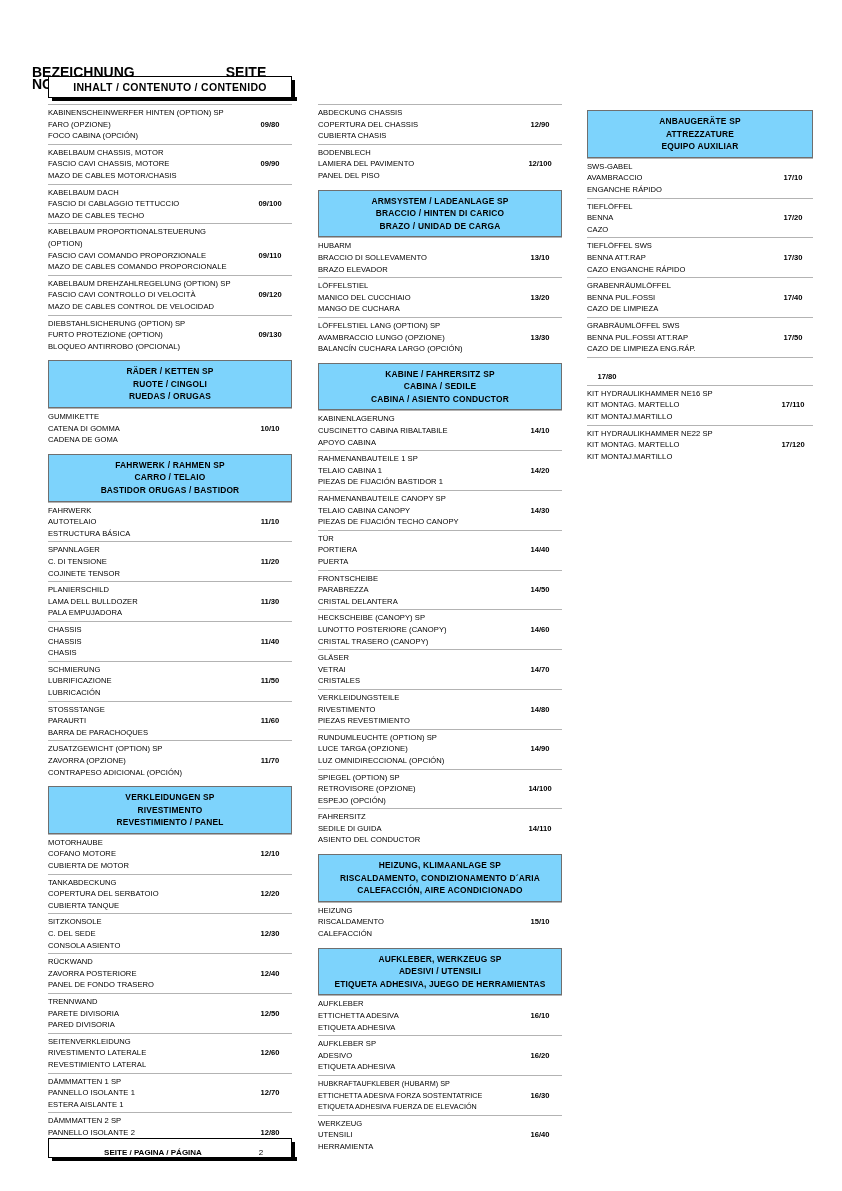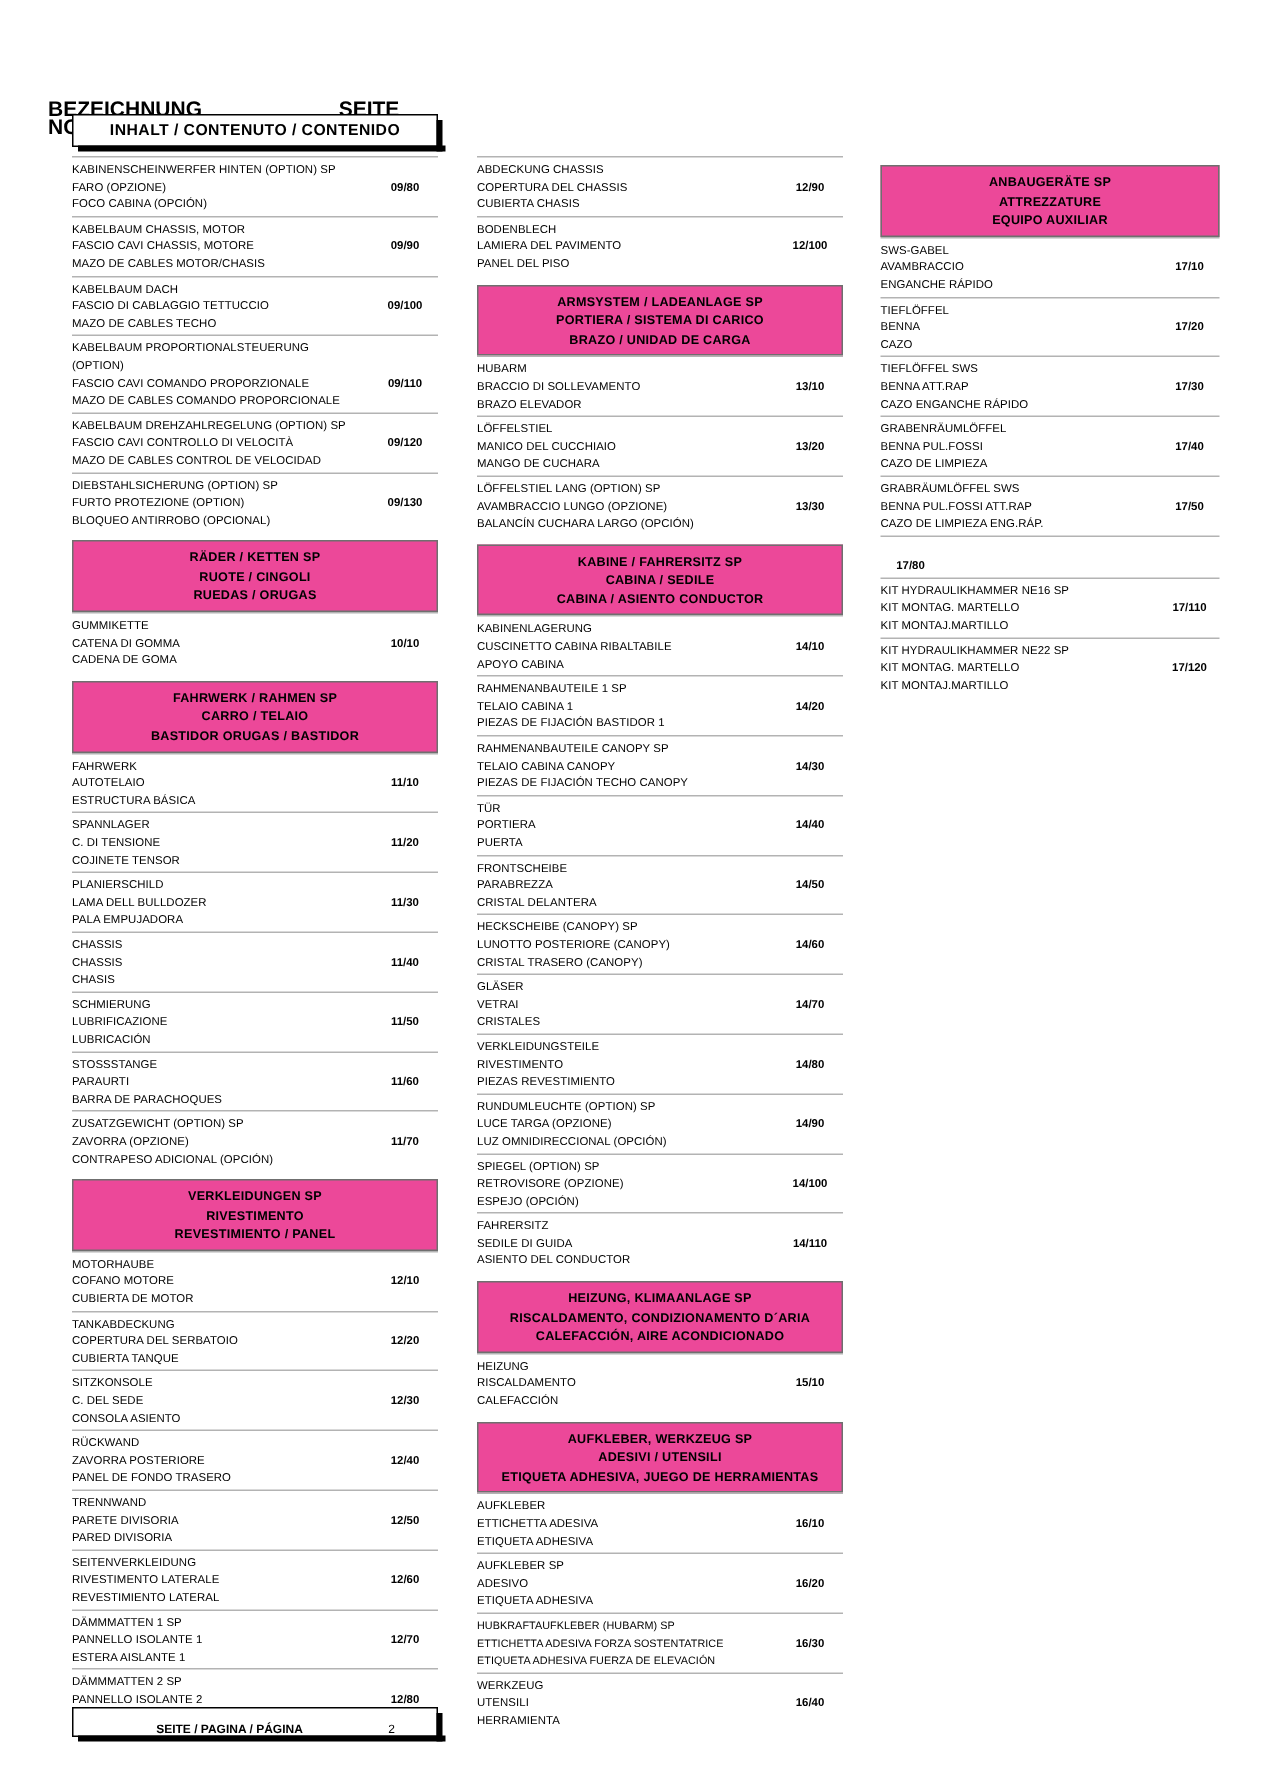--- a/index.html
+++ b/index.html
@@ -84,21 +84,21 @@
     position: absolute;
     top: 104px;
   }
   .col1 { left: 48px;  width: 244px; }
   .col2 { left: 318px; width: 244px; }
   .col3 { left: 587px; width: 226px; }
 
   
   .sect {
     border: 1px solid #6f6f6f;
-    background: #ec4899;
+    background: #7dd3fc;
     text-align: center;
     font-size: 8.4px;
     font-weight: bold;
     padding: 4px 2px 4px 2px;
     margin: 6px 0 0 0;
     letter-spacing: 0.2px;
   }
   .sect .sl { line-height: 12.6px; display: block; }
 
   
@@ -409,21 +409,21 @@
       <div class="entry">
         <div class="names">
           <span class="ln">BODENBLECH</span>
           <span class="ln">LAMIERA DEL PAVIMENTO</span>
           <span class="ln">PANEL DEL PISO</span>
         </div>
         <div class="pageno">12/100</div>
       </div>
       <div class="sect">
         <span class="sl">ARMSYSTEM / LADEANLAGE SP</span>
-        <span class="sl">PORTIERA / SISTEMA DI CARICO</span>
+        <span class="sl">BRACCIO / HINTEN DI CARICO</span>
         <span class="sl">BRAZO / UNIDAD DE CARGA</span>
       </div>
       <div class="entry">
         <div class="names">
           <span class="ln">HUBARM</span>
           <span class="ln">BRACCIO DI SOLLEVAMENTO</span>
           <span class="ln">BRAZO ELEVADOR</span>
         </div>
         <div class="pageno">13/10</div>
       </div>

